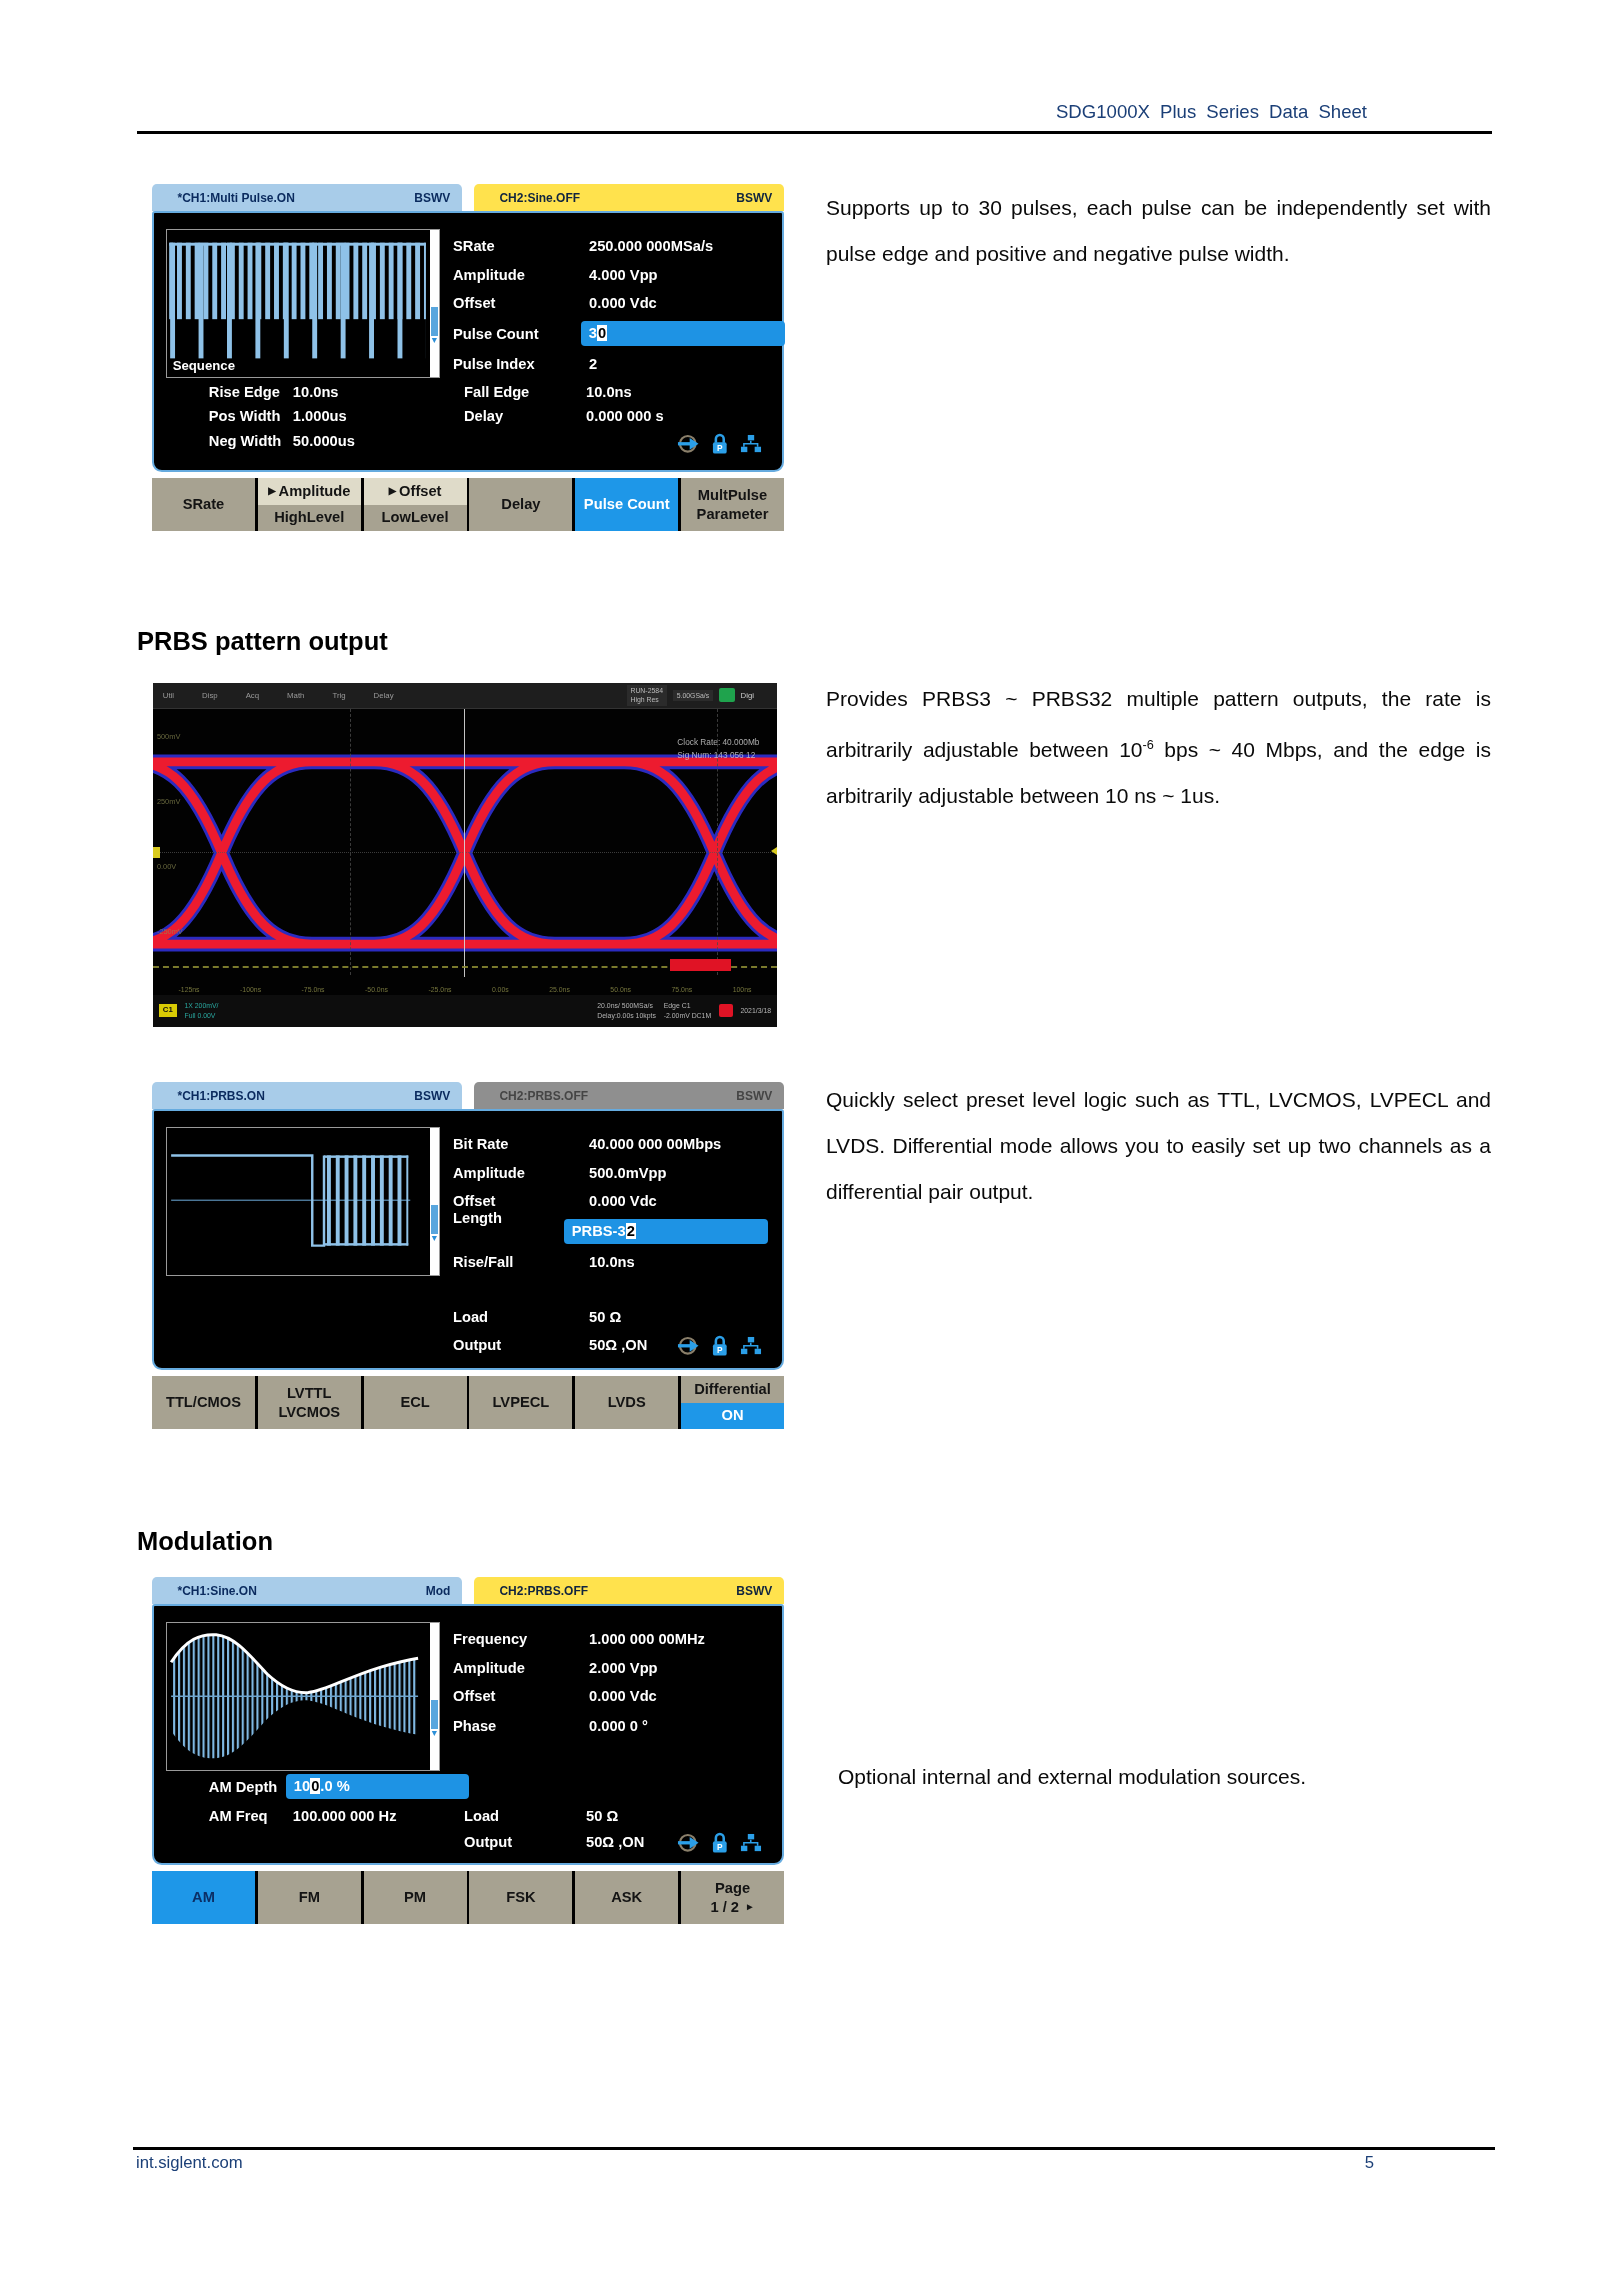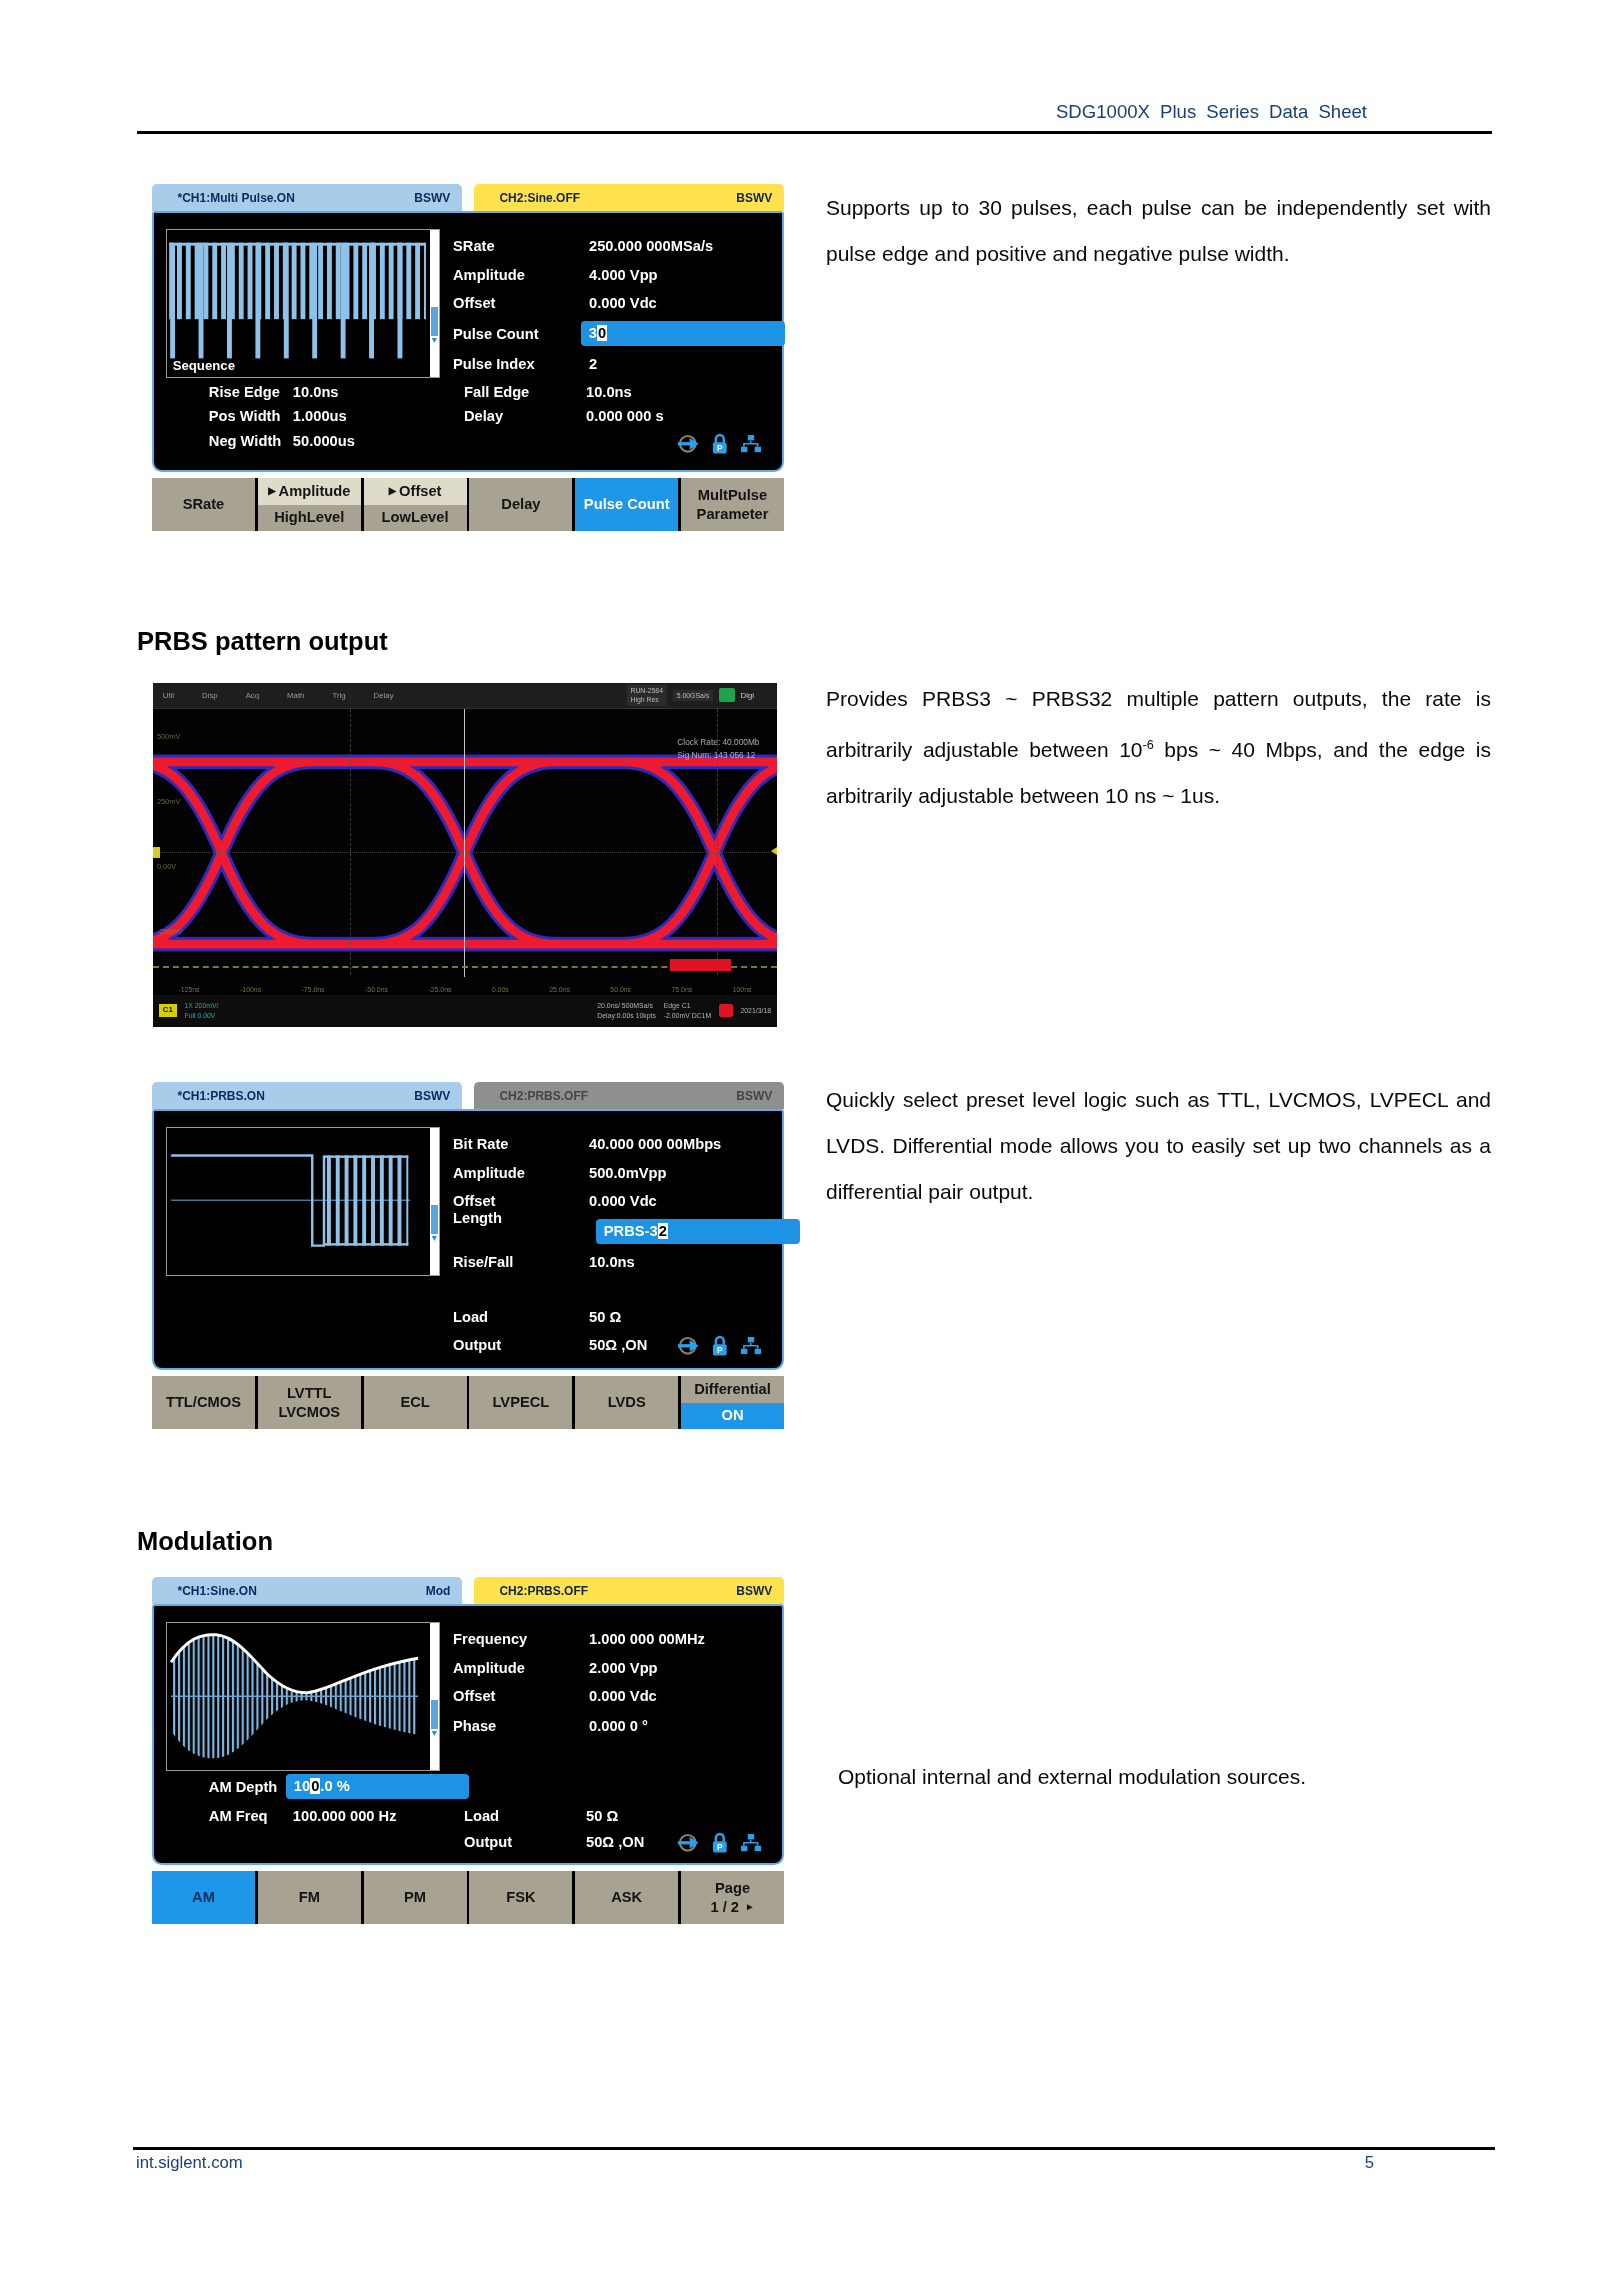--- a/index.html
+++ b/index.html
@@ -359,21 +359,21 @@
         <span class="plabel">Amplitude</span>
         <span class="pvalue">500.0mVpp</span>
       </div>
       <div class="prow rcol" style="top:82px">
         <span class="plabel">Offset</span>
         <span class="pvalue">0.000 Vdc</span>
       </div>
       <div class="prow rcol" style="top:99px">
         <span class="plabel">Length</span>
       </div>
-      <div class="pill" style="left:442px;top:108px;width:204px;">
+      <div class="pill" style="left:410px;top:108px;width:204px;">
         <span>PRBS-3</span><span class="cursor">2</span><span></span>
       </div>
       <div class="prow rcol" style="top:143px">
         <span class="plabel">Rise/Fall</span>
         <span class="pvalue">10.0ns</span>
       </div>
       <div class="prow rcol" style="top:198px">
         <span class="plabel">Load</span>
         <span class="pvalue">50 Ω</span>
       </div>

